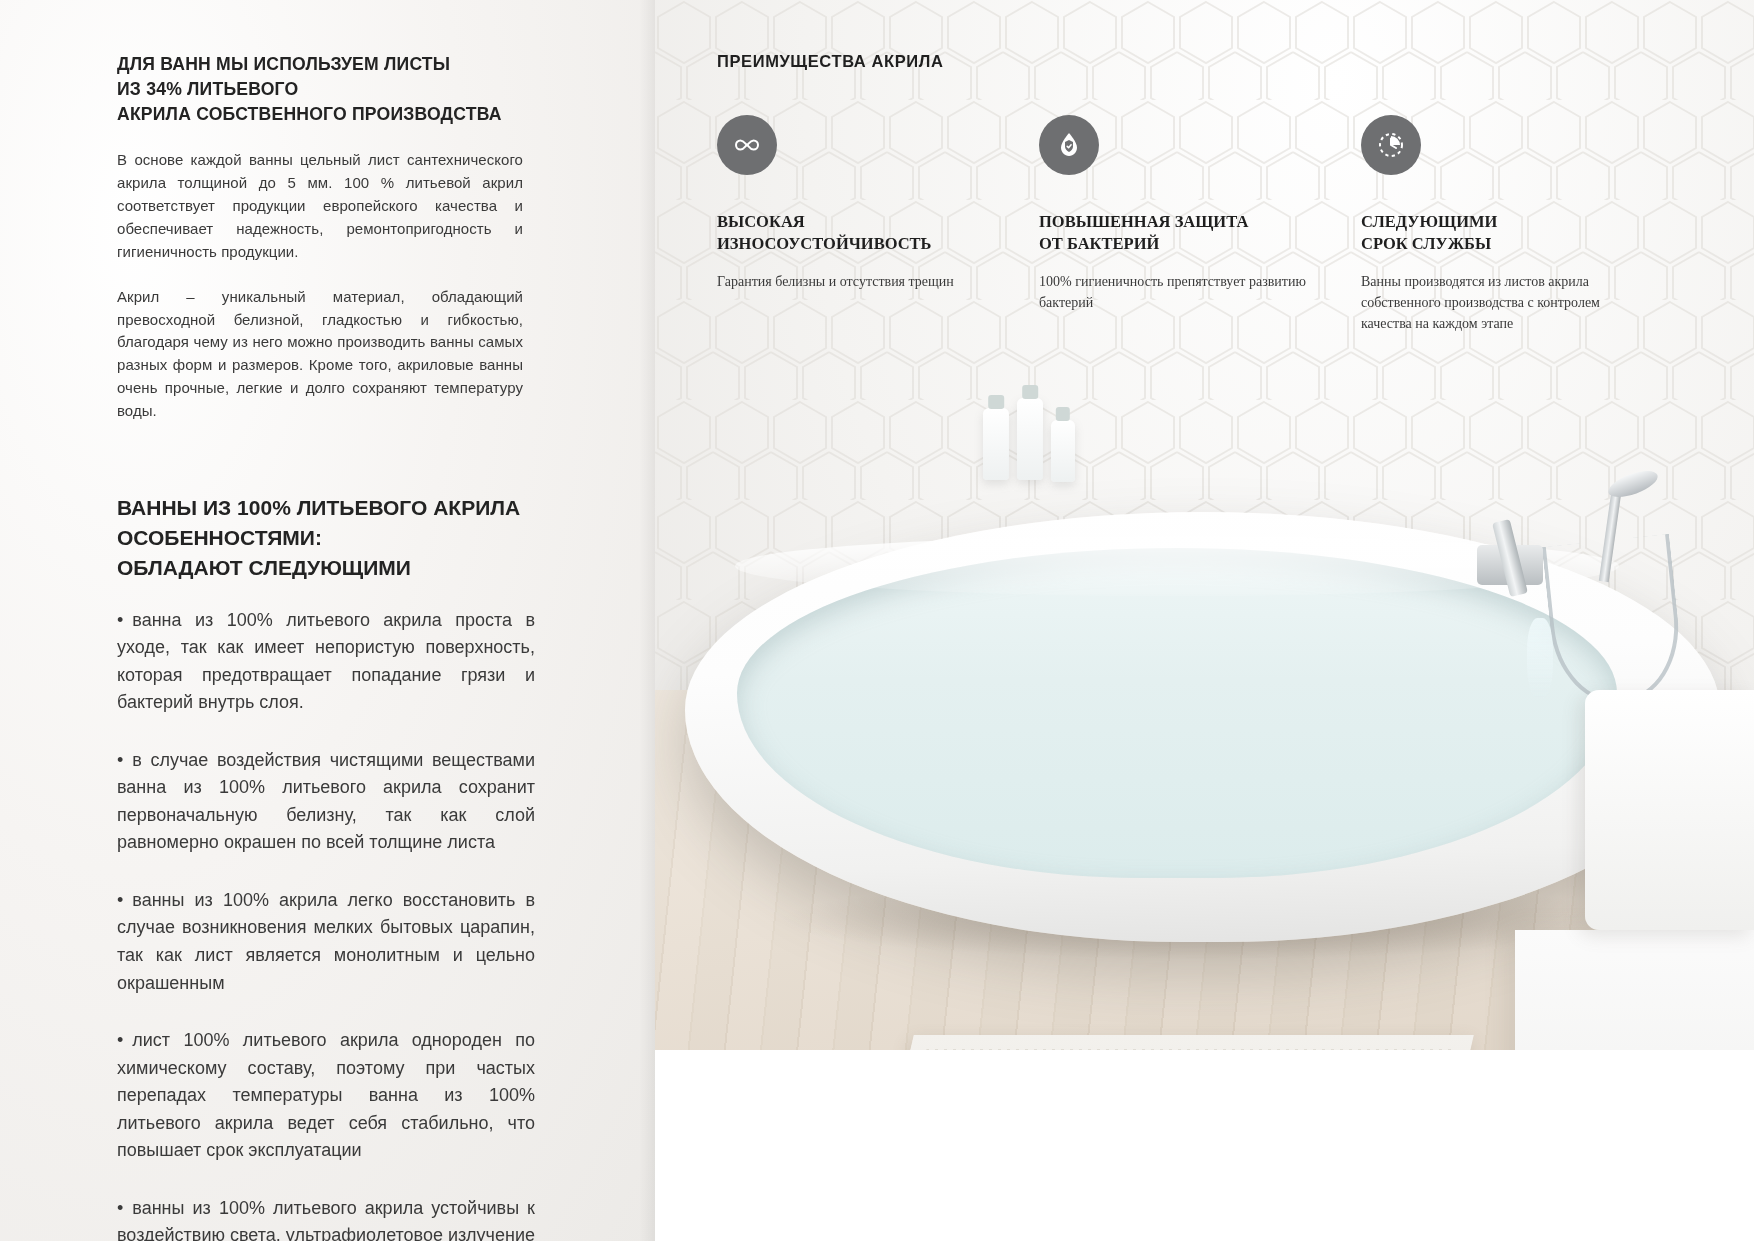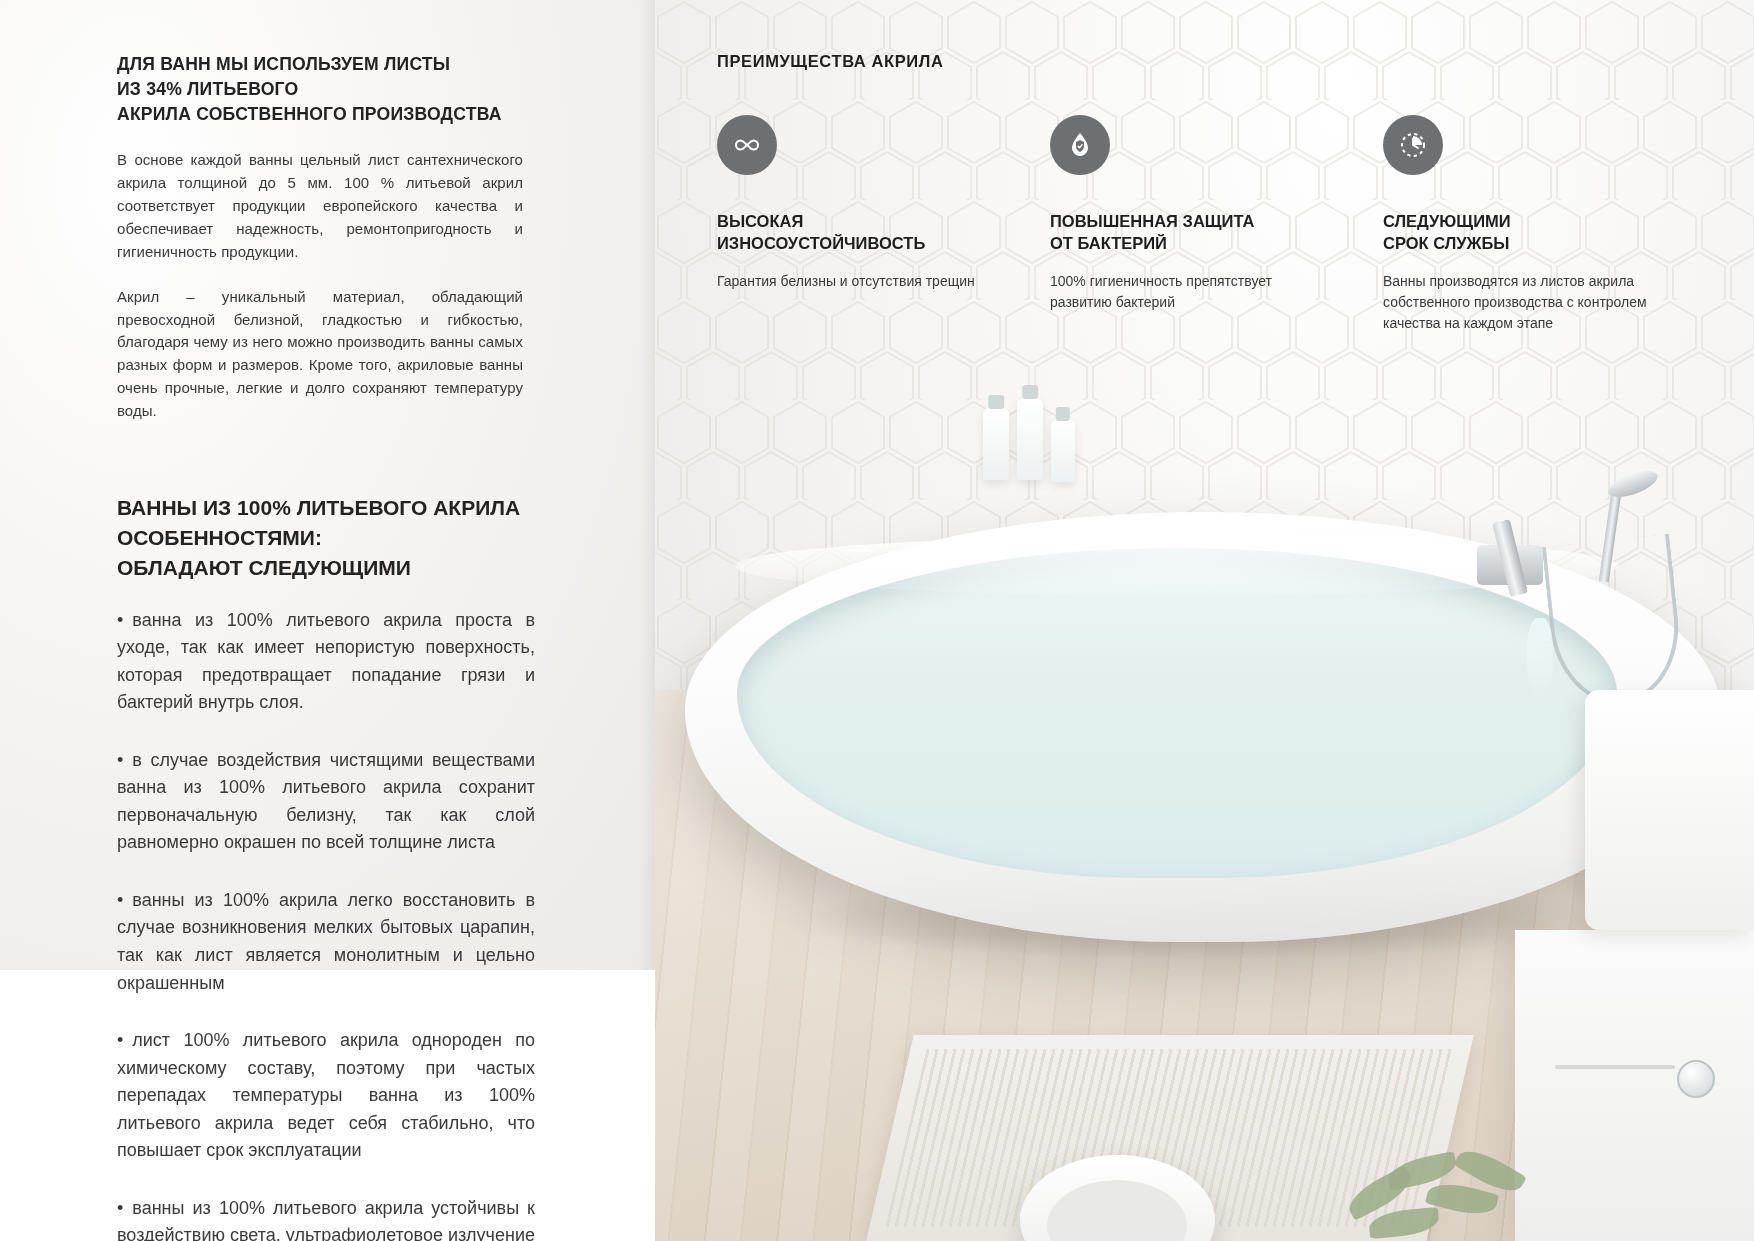--- a/index.html
+++ b/index.html
@@ -18,21 +18,21 @@
     position: relative;
     width: 1754px;
     height: 1241px;
     display: flex;
   }
 
   
   .left-col {
     position: relative;
     width: 655px;
-    height: 970px;
+    height: 1241px;
     flex: 0 0 655px;
     background:
       radial-gradient(ellipse at 20% 18%, #ffffff 0%, #f6f4f2 45%, #eceae7 100%);
     box-sizing: border-box;
     padding: 52px 120px 0 117px;
   }
   .left-col::after {
     content: "";
     position: absolute;
     top: 0; right: 0;
@@ -79,21 +79,21 @@
   }
   .bullet .dot {
     display: inline-block;
     margin-right: 9px;
   }
 
   
   .right-col {
     position: relative;
     width: 1099px;
-    height: 1241px;
+    height: 1050px;
     flex: 0 0 1099px;
     overflow: hidden;
     background: #0ea5e9;
   }
 
   
   .wall {
     position: absolute;
     inset: 0;
     background-color: #f7f6f4;
@@ -354,21 +354,22 @@
     margin: 0 0 44px 0;
     padding-left: 62px;
     font-size: 16.5px;
     font-weight: bold;
     letter-spacing: 0.6px;
     color: #1f1f1f;
   }
   .features {
     display: flex;
     padding-left: 62px;
-    gap: 11px;
+    gap: 0;
+    font-family: Liberation Serif, serif;
   }
   .feature {
     width: 322px;
     flex: 0 0 322px;
     box-sizing: border-box;
     padding-right: 40px;
   }
   .feature-icon {
     width: 60px;
     height: 60px;

